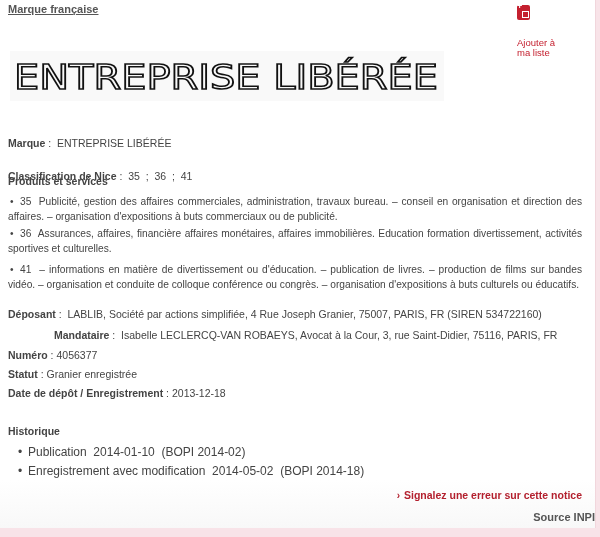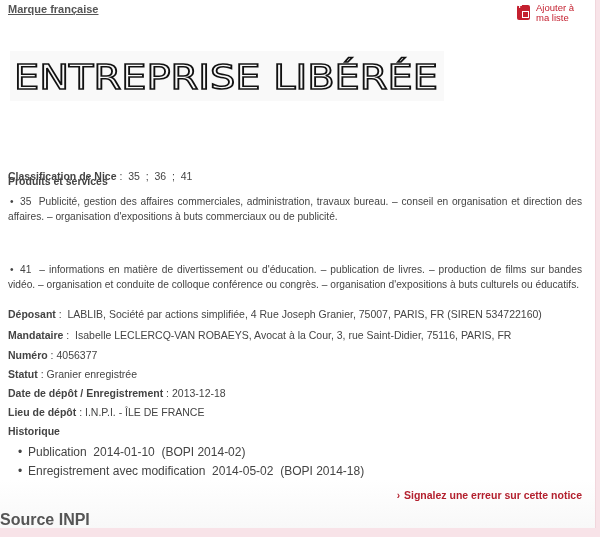--- a/index.html
+++ b/index.html
@@ -15,22 +15,23 @@
       background: linear-gradient(to bottom, #ffffff 0px, #ffffff 480px, #f8f8f8 528px);
       border-right: 1px solid #f1d6dc;
     }
     .top-link {
       position: absolute; left: 8px; top: 3px;
       font-size: 11px; font-weight: bold; color: #555;
       text-decoration: underline;
     }
     .add-list {
       position: absolute; left: 517px; top: 3px;
-      display: flex; align-items: flex-start; gap: 6px;
+      display: flex; align-items: flex-start; gap: 18px;
       cursor: pointer;
+      flex-direction: column;
     }
     .add-list .icon {
       width: 13px; height: 15px; background: #c4202f; border-radius: 2px;
       position: relative; margin-top: 2px;
     }
     .add-list .icon::before {
       content: "+"; position: absolute; left: 0px; top: -4px;
       color: #fff; font-size: 9px; font-weight: bold;
     }
     .add-list .icon::after {
@@ -56,81 +57,84 @@
       text-align: justify;
     }
     .bullet { display: inline-block; width: 12px; text-indent: 2px; }
     .hist { position: absolute; left: 16px; font-size: 12px; color: #444; white-space: nowrap; }
     .report {
       position: absolute; right: 13px; top: 489px;
       font-size: 10.5px; font-weight: bold; color: #b3202e; cursor: pointer;
     }
     .report .chev { font-size: 10px; margin-right: 4px; }
     .source {
-      position: absolute; left: 0; width: 595px; top: 511px; text-align: left;
-      font-size: 16px; font-weight: bold; color: #555;
+      position: absolute; left: 0; width: 595px; top: 511px; text-align: right;
+      font-size: 11px; font-weight: bold; color: #555;
     }
   </style>
 </head>
 <body>
 
 <div class="panel">
 
   <a class="top-link">Marque française</a>
 
   <div class="add-list">
     <span class="icon"></span>
     <span class="label">Ajouter à ma liste</span>
   </div>
 
   <div class="logo">
     <svg width="434" height="50" viewBox="0 0 434 50">
       <text x="4" y="38" font-family="DejaVu Sans, sans-serif" font-size="34" fill="none" stroke="#111" stroke-width="1.6" textLength="424" lengthAdjust="spacingAndGlyphs">ENTREPRISE LIBÉRÉE</text>
     </svg>
   </div>
 
+  <div class="info" style="top:137px;">
+    <b>Marque</b><span> :&nbsp; </span><span>ENTREPRISE LIBÉRÉE</span>
+  </div>
 
   <div class="info" style="top:156px;margin-top:14px;">
     <b>Classification de Nice</b><span> :&nbsp; </span><span style="white-space:pre;">35  ;  36  ;  41</span>
   </div>
 
   <div class="section-title" style="top:175px;">Produits et services</div>
 
   <div class="para" style="top:194px;">
     <span class="bullet">•</span><span style="white-space:pre-wrap;">35  Publicité, gestion des affaires commerciales, administration, travaux bureau. – conseil en organisation et direction des affaires. – organisation d'expositions à buts commerciaux ou de publicité.</span>
   </div>
 
+  <div class="para" style="top:226px;">
+    <span class="bullet">•</span><span style="white-space:pre-wrap;">36  Assurances, affaires, financière affaires monétaires, affaires immobilières. Education formation divertissement, activités sportives et culturelles.</span>
+  </div>
 
   <div class="para" style="top:262px;">
     <span class="bullet">•</span><span style="white-space:pre-wrap;">41  – informations en matière de divertissement ou d'éducation. – publication de livres. – production de films sur bandes vidéo. – organisation et conduite de colloque conférence ou congrès. – organisation d'expositions à buts culturels ou éducatifs.</span>
   </div>
 
   <div class="info" style="top:308px;">
     <b>Déposant</b><span> :&nbsp; </span><span>LABLIB, Société par actions simplifiée, 4 Rue Joseph Granier, 75007, PARIS, FR (SIREN 534722160)</span>
   </div>
 
-  <div class="info" style="top:329px;">
+  <div class="info" style="top:329px;margin-left:46px;">
     <b>Mandataire</b><span> :&nbsp; </span><span>Isabelle LECLERCQ-VAN ROBAEYS, Avocat à la Cour, 3, rue Saint-Didier, 75116, PARIS, FR</span>
   </div>
 
   <div class="info" style="top:349px;">
     <b>Numéro</b><span> : </span><span>4056377</span>
   </div>
 
   <div class="info" style="top:368px;">
     <b>Statut</b><span> : </span><span>Granier enregistrée</span>
   </div>
 
   <div class="info" style="top:387px;">
     <b>Date de dépôt / Enregistrement</b><span> : </span><span>2013-12-18</span>
   </div>
 
-  <div class="info" style="top:406px;">
-    <b>Lieu de dépôt</b><span> : </span><span>I.N.P.I. - ÎLE DE FRANCE</span>
-  </div>
 
   <div class="section-title" style="top:425px;">Historique</div>
 
   <div class="hist" style="top:445px;">
     <span class="bullet">•</span><span style="white-space:pre;">Publication  2014-01-10  (BOPI 2014-02)</span>
   </div>
 
   <div class="hist" style="top:464px;">
     <span class="bullet">•</span><span style="white-space:pre;">Enregistrement avec modification  2014-05-02  (BOPI 2014-18)</span>
   </div>

